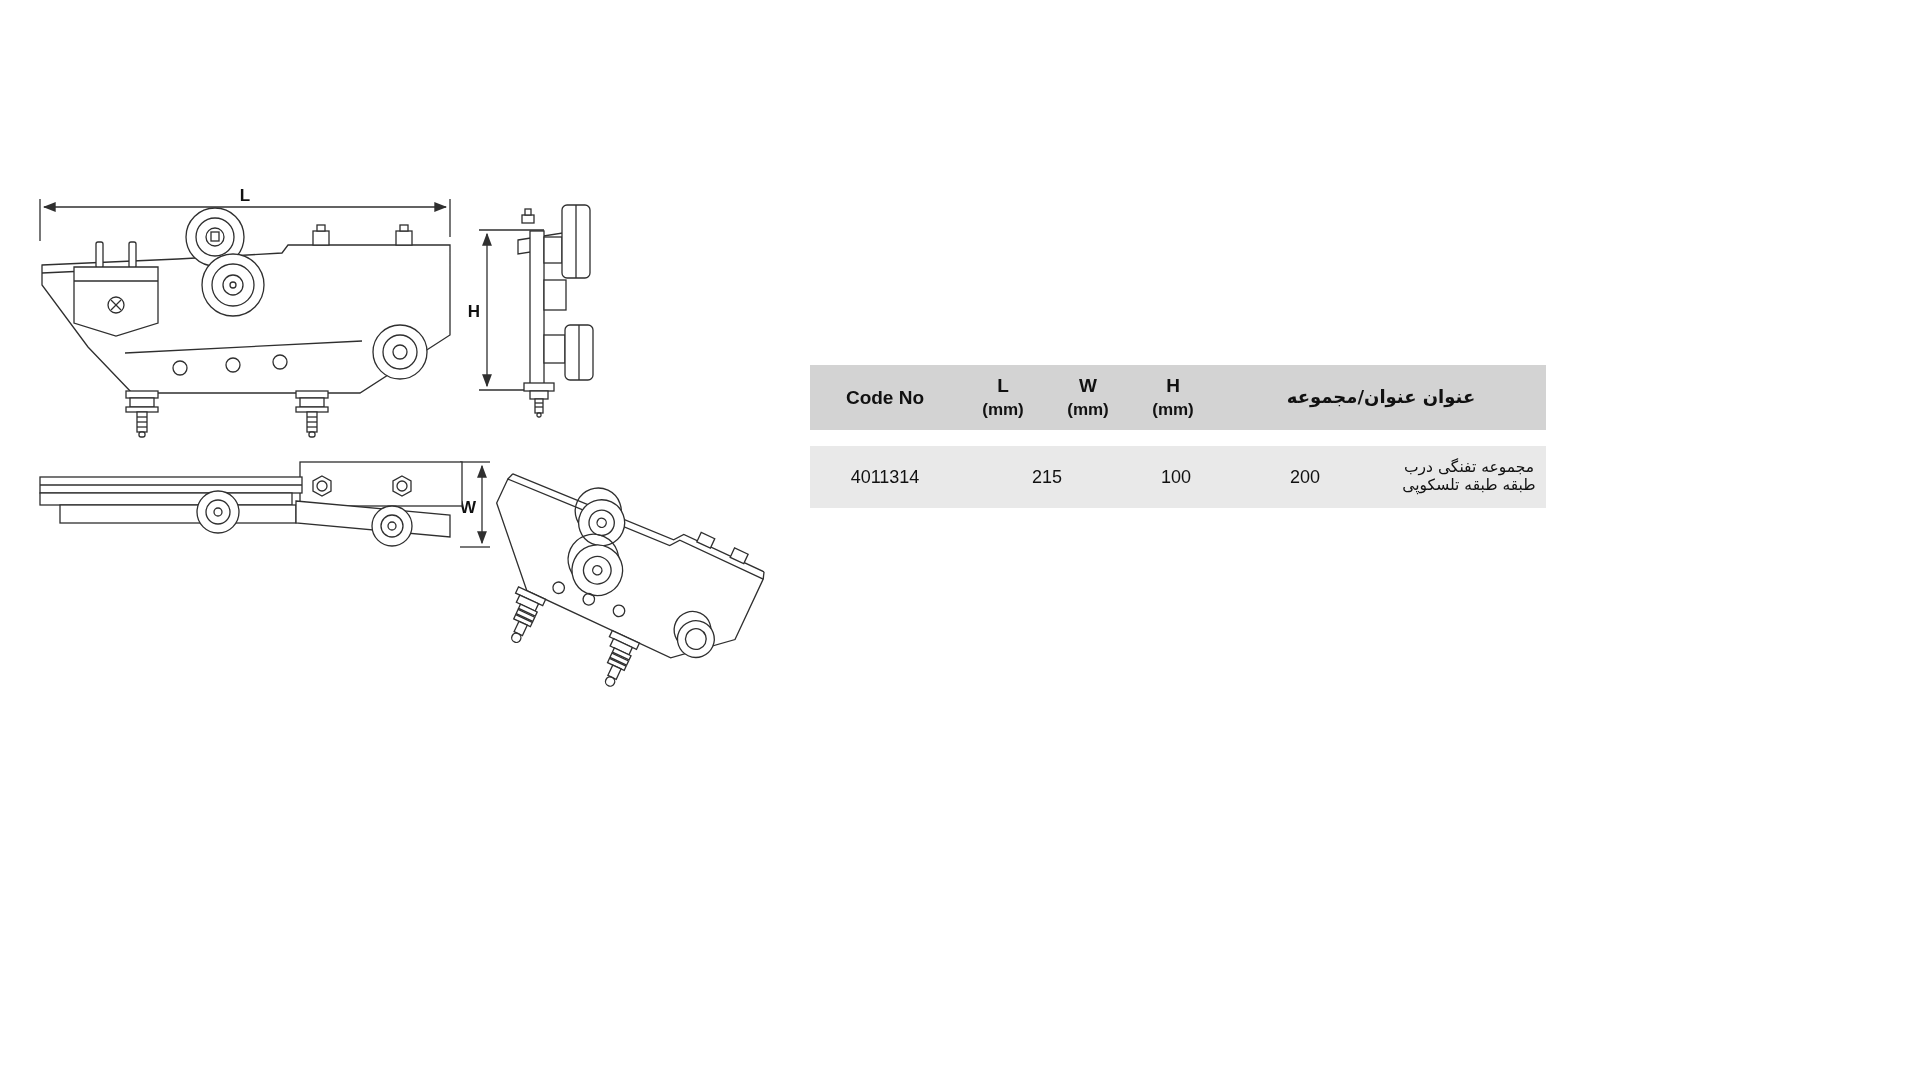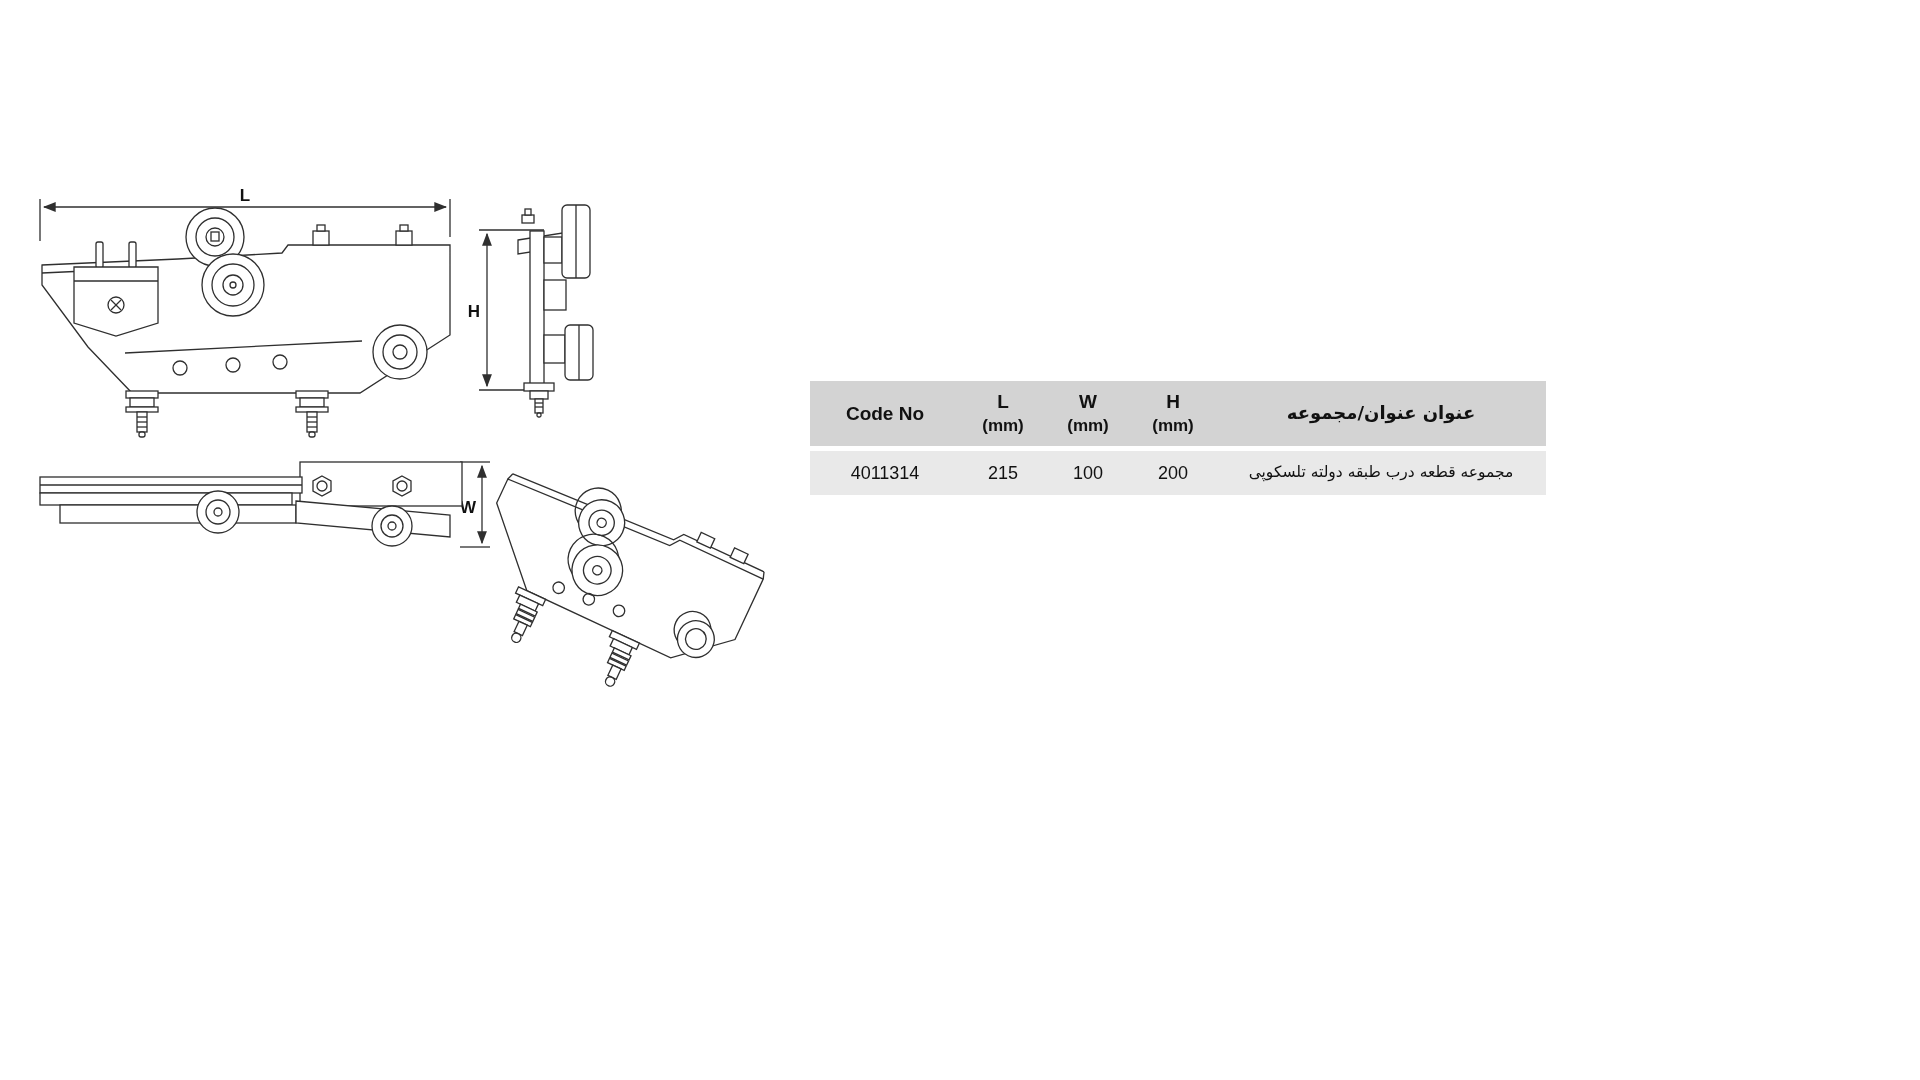--- a/index.html
+++ b/index.html
@@ -3,28 +3,28 @@
 <meta charset="utf-8">
 <style>
   * { margin:0; padding:0; box-sizing:border-box; }
   html, body { background:#ffffff; }
   body { width:1920px; height:1080px; font-family:"Liberation Sans", sans-serif; color:var(--text,#111); }
   .canvas { position:relative; width:1920px; height:1080px; background:#ffffff; overflow:hidden; }
 
   .drawing-svg { position:absolute; left:30px; top:185px; }
   .dim-text { font-family:"Liberation Sans", sans-serif; font-size:17px; font-weight:bold; }
 
-  .spec-table { position:absolute; left:810px; top:381px; width:736px; }
+  .spec-table { position:absolute; left:810px; top:365px; width:736px; }
   .t-header, .t-row {
     display:grid;
     grid-template-columns:150px 86px 84px 86px 1fr;
     align-items:center;
   }
   .t-header { height:65px; background:var(--header-bg,#d3d3d3); }
-  .t-row    { height:44px; background:var(--row-bg,#e9e9e9); margin-top:5px; }
+  .t-row    { height:62px; background:var(--row-bg,#e9e9e9); margin-top:16px;gap:44px; }
   .cell { text-align:center; line-height:1.15; }
   .th { font-weight:bold; font-size:19px; }
   .unit { font-size:17px; font-weight:bold; margin-top:3px; }
   .fa { font-family:"DejaVu Sans", sans-serif; }
   .t-header .fa { font-size:18px; font-weight:bold; }
   .t-row .num { font-size:18px; }
   .t-row .fa { font-size:15.5px; }
 </style>
 </head>
 <body>
@@ -242,17 +242,17 @@
         <div class="unit">(mm)</div>
       </div>
       <div class="cell fa" dir="rtl">عنوان عنوان/مجموعه</div>
     </div>
 
     <div class="t-row">
       <div class="cell num">4011314</div>
       <div class="cell num">215</div>
       <div class="cell num">100</div>
       <div class="cell num">200</div>
-      <div class="cell fa" dir="rtl">مجموعه قطعه درب طبقه دولته تلسکوپی</div>
+      <div class="cell fa" dir="rtl">مجموعه تفنگی درب طبقه طبقه تلسکوپی</div>
     </div>
   </div>
 
 </div>
 
 </body></html>

